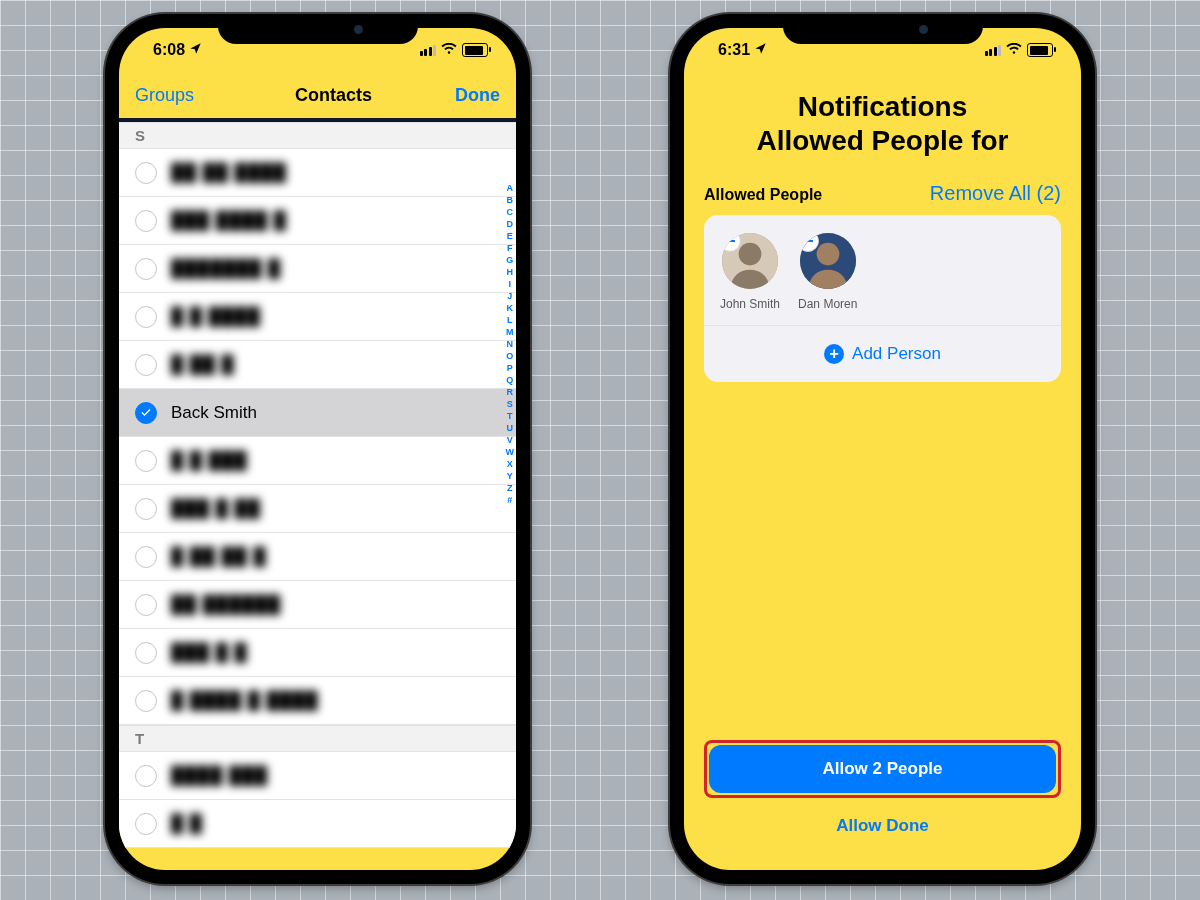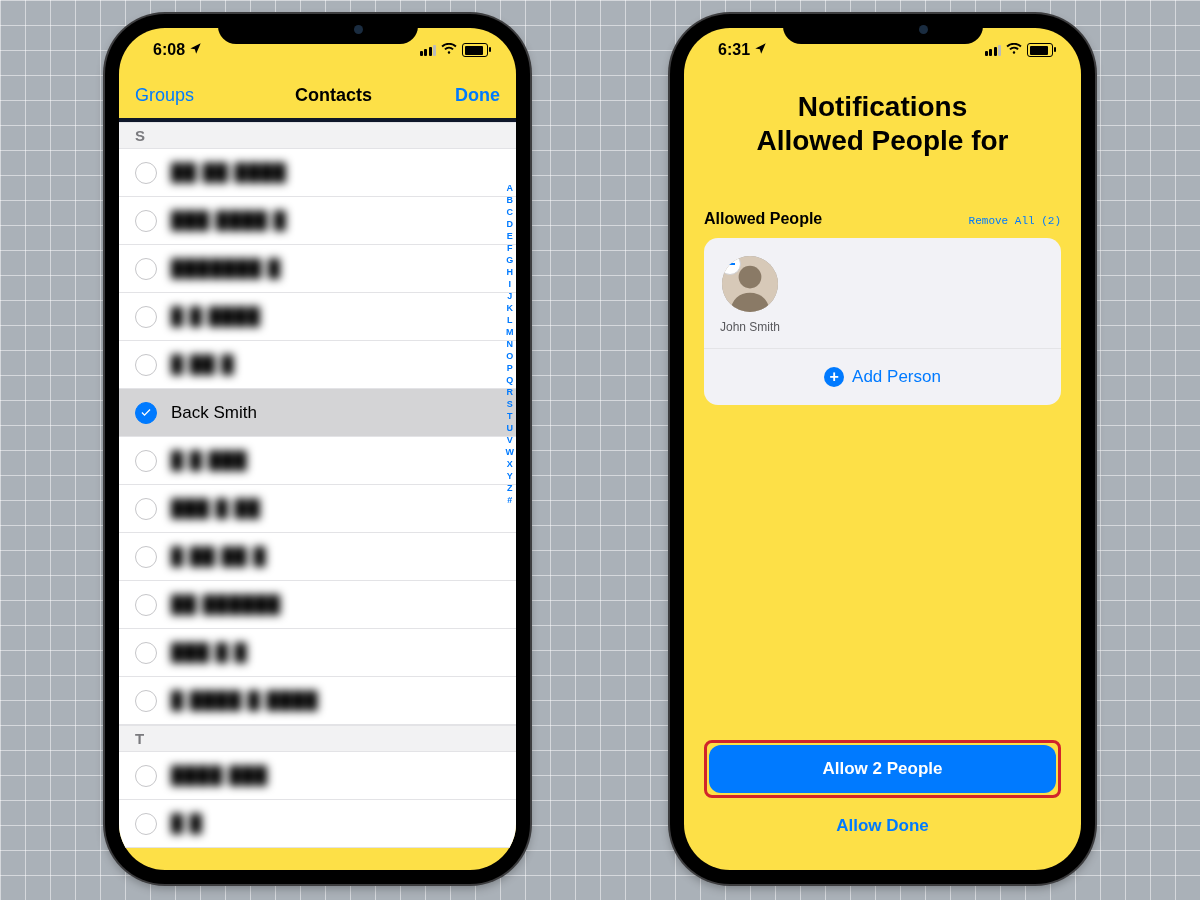--- a/index.html
+++ b/index.html
@@ -81,23 +81,23 @@
   .blur{filter:blur(4px);letter-spacing:1px;}
   
   .idx{position:absolute;right:2px;top:60px;display:flex;flex-direction:column;gap:-1px;color:var(--ios-blue);font-size:9px;font-weight:600;line-height:12px;text-align:center;}
   
   .p2-nav{height:46px;display:flex;align-items:center;justify-content:space-between;padding:0 14px;}
   .back{display:flex;align-items:center;color:var(--ios-blue);font-size:18px;gap:2px;}
   .close-b{width:30px;height:30px;border-radius:50%;background:#e9e9ec;color:#7a7a7e;display:flex;align-items:center;justify-content:center;font-size:18px;}
   .p2-body{padding:0 20px;}
   .p2-title{font-size:28px;font-weight:700;text-align:center;line-height:34px;margin-top:18px;}
   .p2-sub{font-size:15px;text-align:center;color:#111;margin:14px 18px 0;line-height:20px;}
-  .ap-head{display:flex;justify-content:space-between;align-items:baseline;margin-top:52px;font-size:16px;}
+  .ap-head{display:flex;justify-content:space-between;align-items:baseline;margin-top:24px;font-size:16px;}
   .ap-head .lbl{font-weight:600;}
-  .ap-head .removeall{color:var(--ios-blue);font-size:11px;font-family:Liberation Mono, monospace;}
+  .ap-head .removeall{color:var(--ios-blue);font-size:20px;}
   .card{background:#f2f2f6;border-radius:14px;margin-top:10px;overflow:hidden;}
   .people{display:flex;gap:18px;padding:18px 16px 14px;}
   .person{display:flex;flex-direction:column;align-items:center;gap:8px;position:relative;}
   .avatar{width:56px;height:56px;border-radius:50%;background:#999;overflow:hidden;position:relative;}
   .avatar svg{width:100%;height:100%;}
   .rm-badge{position:absolute;top:-3px;left:-3px;width:20px;height:20px;border-radius:50%;background:#fff;display:flex;align-items:center;justify-content:center;border:1px solid #d0d0d3;}
   .rm-badge span{width:10px;height:2px;background:var(--ios-blue);}
   .pname{font-size:12px;text-align:center;color:#58585c;}
   .addp{display:flex;align-items:center;justify-content:center;gap:8px;color:var(--ios-blue);font-size:17px;padding:18px 0;border-top:1px solid #e4e4e7;}
   .plus-c{width:20px;height:20px;border-radius:50%;background:var(--ios-blue);color:#fff;display:flex;align-items:center;justify-content:center;font-size:16px;font-weight:700;line-height:1;}
@@ -286,20 +286,30 @@
               <div class="person">
                 <div class="avatar"><svg viewBox="0 0 64 64">
                     <rect width="64" height="64" fill="#d7c9b8"></rect>
                     <circle cx="32" cy="24" r="13" fill="#8a7a66"></circle>
                     <path d="M10 64c0-14 10-22 22-22s22 8 22 22z" fill="#8a7a66"></path>
                   </svg><div class="rm-badge">
                     <span></span>
                   </div></div>
                 <div class="pname">John Smith</div>
               </div>
+              <div class="person">
+                <div class="avatar"><svg viewBox="0 0 64 64">
+                    <rect width="64" height="64" fill="#2b4a7a"></rect>
+                    <circle cx="32" cy="24" r="13" fill="#a08060"></circle>
+                    <path d="M10 64c0-14 10-22 22-22s22 8 22 22z" fill="#a08060"></path>
+                  </svg><div class="rm-badge">
+                    <span></span>
+                  </div></div>
+                <div class="pname">Dan Moren</div>
+              </div>
             </div>
           <div class="addp">
             <span class="plus-c">+</span>
             <span>Add Person</span>
           </div>
         </div>
       </div>
       <div class="bottom-btns">
         <div class="hl">
           <div class="primary-btn">Allow 2 People</div>

